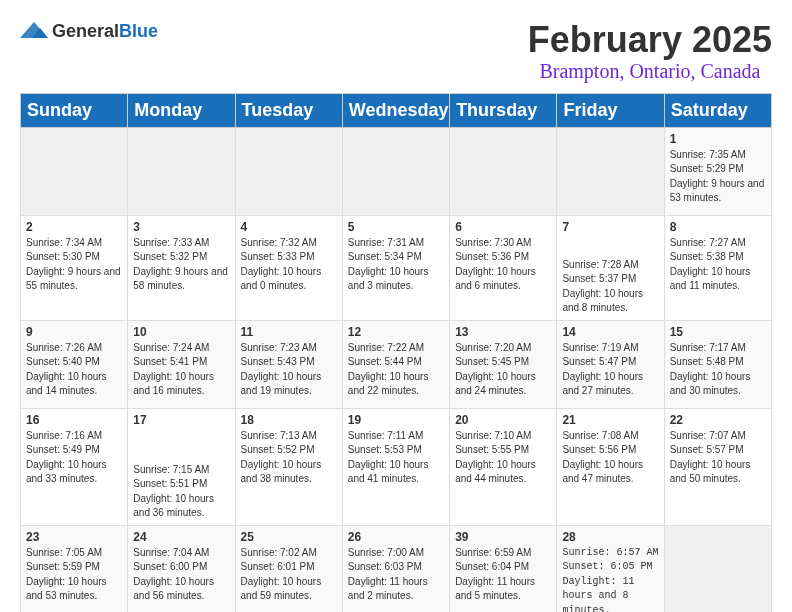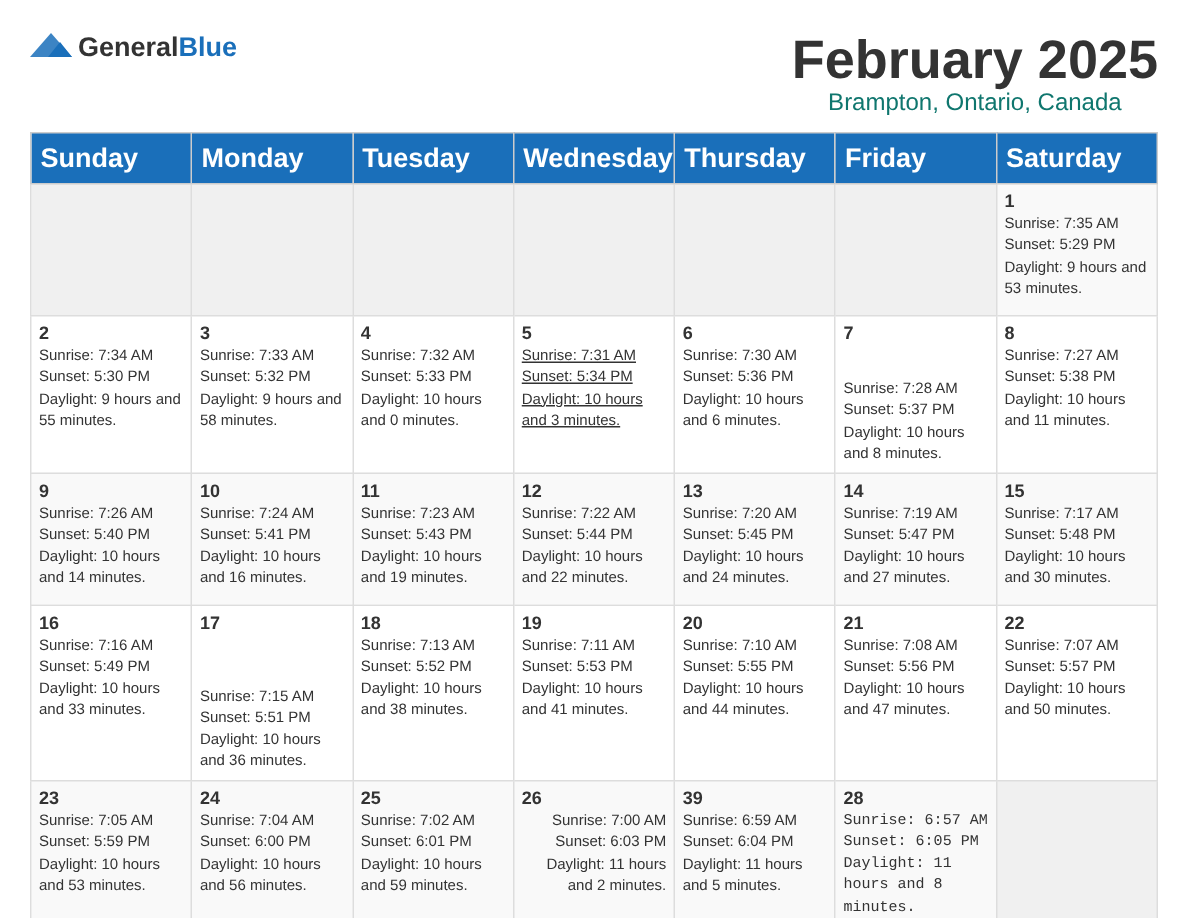--- a/index.html
+++ b/index.html
@@ -29,22 +29,23 @@
     .title-block {
       text-align: center;
     }
     .month-title {
       font-size: 36px;
       font-weight: bold;
       color: #333;
       line-height: 1.1;
     }
     .location-title {
-      font-size: 16px;
-      color: #0f766e;
+      font-size: 20px;
+      color: #6d28d9;
+      font-family: Liberation Serif, serif;
     }
     table {
       width: 100%;
       border-collapse: collapse;
       table-layout: fixed;
     }
     thead tr th {
       background-color: #1a6fba;
       color: white;
       text-align: left;
@@ -139,21 +140,21 @@
 Daylight: 9 hours and 58 minutes.</div>
         </td>
         <td>
           <div class="day-num">4</div>
           <div class="day-info" style="white-space: pre-line;">Sunrise: 7:32 AM
 Sunset: 5:33 PM
 Daylight: 10 hours and 0 minutes.</div>
         </td>
         <td>
           <div class="day-num">5</div>
-          <div class="day-info" style="white-space: pre-line; text-decoration: underline;">Sunrise: 7:31 AM
+          <div class="day-info" style="white-space: pre-line;">Sunrise: 7:31 AM
 Sunset: 5:34 PM
 Daylight: 10 hours and 3 minutes.</div>
         </td>
         <td>
           <div class="day-num">6</div>
           <div class="day-info" style="white-space: pre-line;">Sunrise: 7:30 AM
 Sunset: 5:36 PM
 Daylight: 10 hours and 6 minutes.</div>
         </td>
         <td>
@@ -271,21 +272,21 @@
 Daylight: 10 hours and 56 minutes.</div>
         </td>
         <td>
           <div class="day-num">25</div>
           <div class="day-info" style="white-space: pre-line;">Sunrise: 7:02 AM
 Sunset: 6:01 PM
 Daylight: 10 hours and 59 minutes.</div>
         </td>
         <td>
           <div class="day-num">26</div>
-          <div class="day-info" style="white-space: pre-line; text-align: right;">Sunrise: 7:00 AM
+          <div class="day-info" style="white-space: pre-line;">Sunrise: 7:00 AM
 Sunset: 6:03 PM
 Daylight: 11 hours and 2 minutes.</div>
         </td>
         <td>
           <div class="day-num">39</div>
           <div class="day-info" style="white-space: pre-line;">Sunrise: 6:59 AM
 Sunset: 6:04 PM
 Daylight: 11 hours and 5 minutes.</div>
         </td>
         <td>

